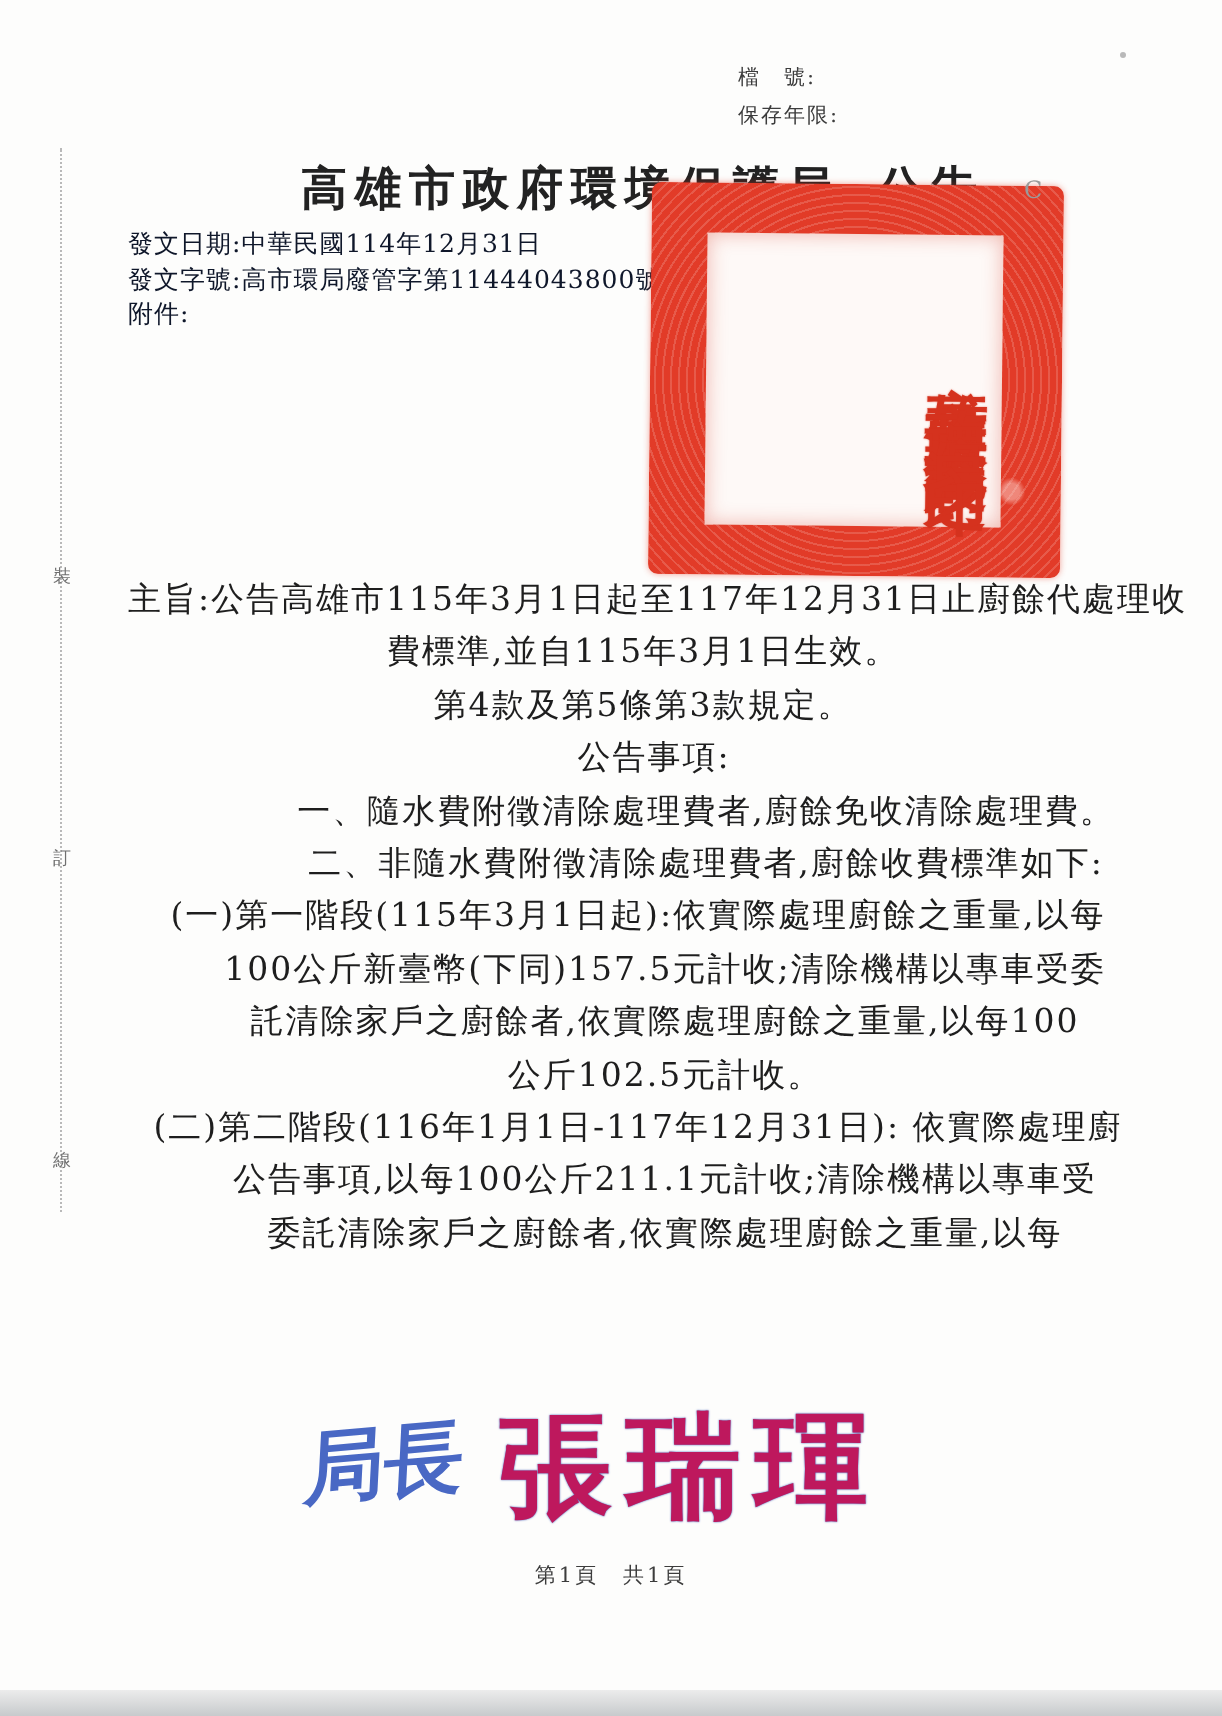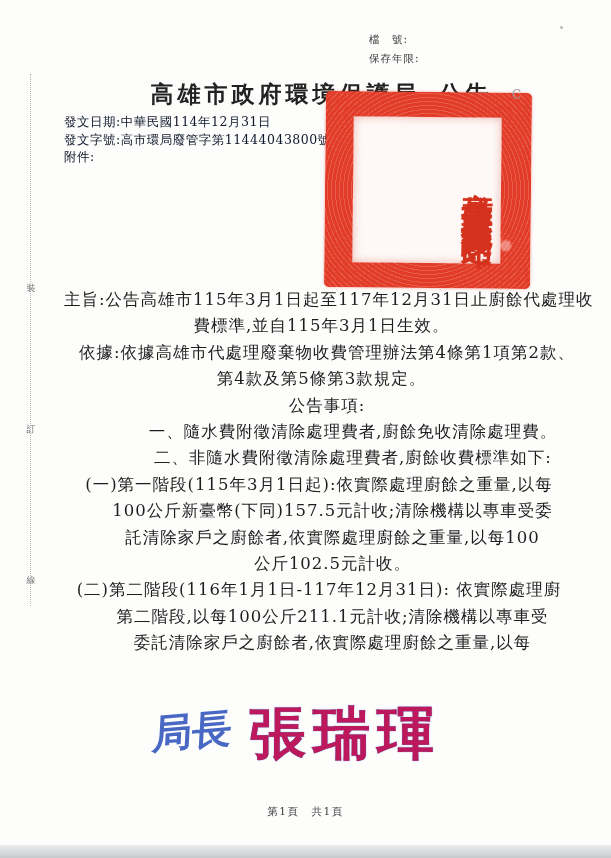--- a/index.html
+++ b/index.html
@@ -101,21 +101,21 @@
   }
   .sig-name{
     display:inline-block;font-size:57px;font-weight:900;letter-spacing:7px;
     color:#be185d;vertical-align:middle;
     text-shadow:0 0 1px #2847ab;
     text-align:right;
   }
 
   
   .footer{
-    position:absolute;top:805px;left:0;width:100%;text-align:center;
+    position:absolute;top:781px;left:0;width:100%;text-align:center;
     font-size:10.5px;letter-spacing:1.5px;color:#3c3c3c;
   }
 
   
   .scan-edge{
     position:absolute;left:0;bottom:0;width:100%;height:13px;
     background:linear-gradient(#ececec, #c7cacc);
   }
 </style>
 </head>
@@ -147,31 +147,30 @@
     <div class="seal-inner">
       <div class="seal-text">高雄市政府環境保護局之印</div>
     </div>
   </div>
   <div class="corner-mark">C</div>
   <div class="speck"></div>
 
   <div class="body-text" id="body-lines">
       <div class="line i0">主旨:公告高雄市115年3月1日起至117年12月31日止廚餘代處理收</div>
       <div class="line i1">費標準,並自115年3月1日生效。</div>
-      <div class="line i0">依據:依據高雄市代處理廢棄物收費管理辦法第4條第1項第2款、</div>
       <div class="line i1">第4款及第5條第3款規定。</div>
       <div class="line i0">公告事項:</div>
       <div class="line i2">一、隨水費附徵清除處理費者,廚餘免收清除處理費。</div>
       <div class="line i2">二、非隨水費附徵清除處理費者,廚餘收費標準如下:</div>
       <div class="line i3">(一)第一階段(115年3月1日起):依實際處理廚餘之重量,以每</div>
       <div class="line i4">100公斤新臺幣(下同)157.5元計收;清除機構以專車受委</div>
       <div class="line i4">託清除家戶之廚餘者,依實際處理廚餘之重量,以每100</div>
       <div class="line i4">公斤102.5元計收。</div>
       <div class="line i3">(二)第二階段(116年1月1日-117年12月31日): 依實際處理廚</div>
-      <div class="line i4">第二階段,以每100公斤211.1元計收;清除機構以專車受</div>
+      <div class="line i4">公告事項,以每100公斤211.1元計收;清除機構以專車受</div>
       <div class="line i4">委託清除家戶之廚餘者,依實際處理廚餘之重量,以每</div>
     </div>
 
   <div class="signature">
     <span class="sig-title">局長</span>
     <span class="sig-name">張瑞琿</span>
   </div>
 
   <div class="footer">第1頁　共1頁</div>
 

